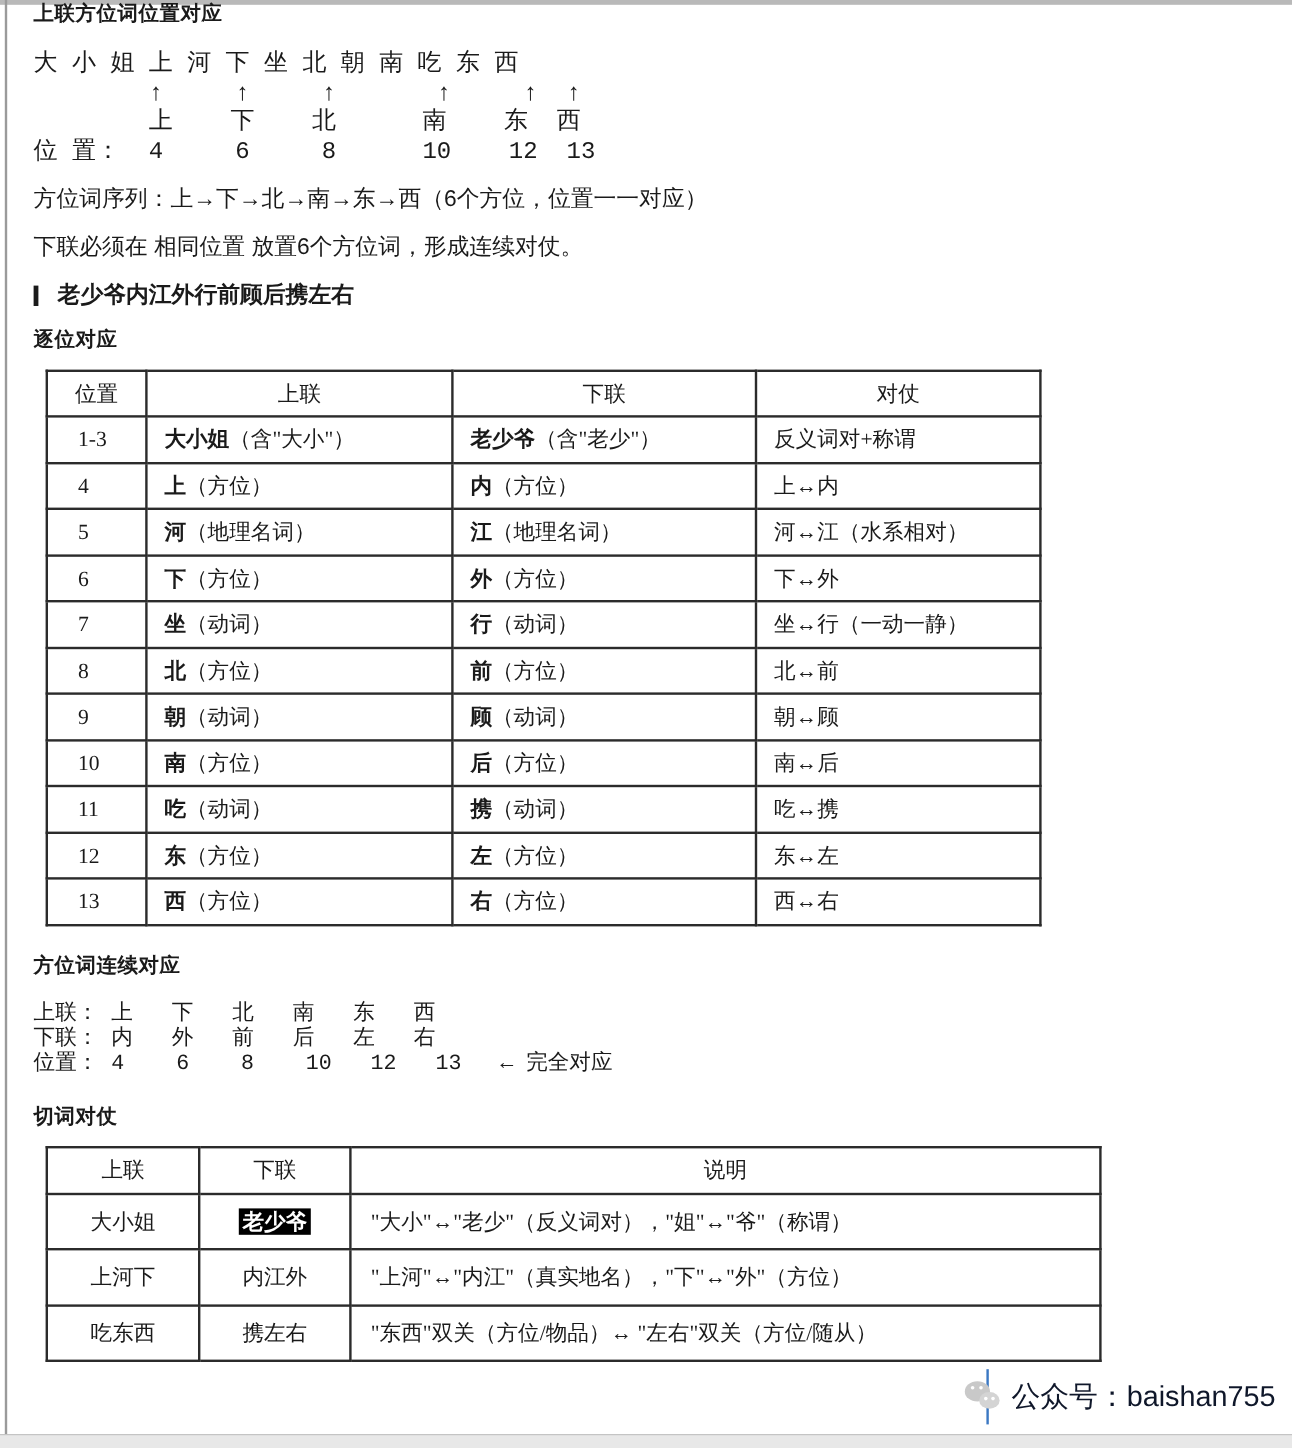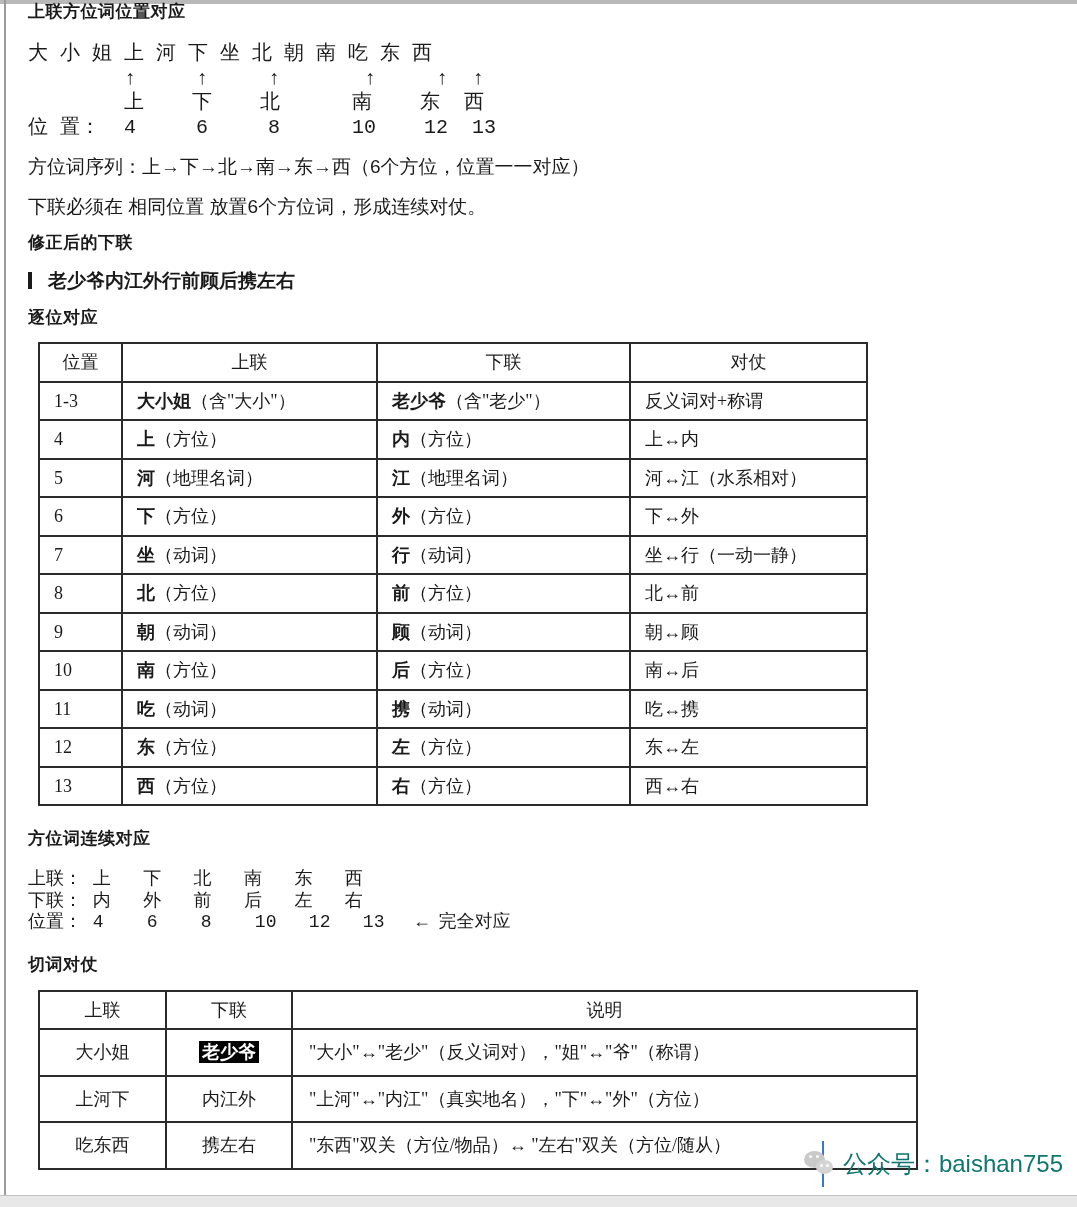--- a/index.html
+++ b/index.html
@@ -117,21 +117,21 @@
     text-align: center;
     font-weight: normal;
   }
 
   
   #pos-table { width: 828px; }
   #pos-table col.c1 { width: 83px; }
   #pos-table col.c2 { width: 255px; }
   #pos-table col.c3 { width: 253px; }
   #pos-table col.c4 { width: 237px; }
-  #pos-table td.pos { text-align: left; padding-left: 14px; }
+  #pos-table td.pos { text-align: left; padding-left: 25px; }
   #pos-table td.cell { text-align: left; padding-left: 14px; }
   #pos-table td .kw { font-weight: bold; }
 
   
   #pair-table { width: 878px; }
   #pair-table col.p1 { width: 127px; }
   #pair-table col.p2 { width: 126px; }
   #pair-table col.p3 { width: 625px; }
   #pair-table td.center { text-align: center; }
   #pair-table td.desc { text-align: left; padding-left: 16px; }
@@ -145,21 +145,21 @@
 
   
   .watermark {
     position: absolute;
     right: 14px;
     top: 1148px;
     display: flex;
     align-items: center;
     gap: 9px;
     font-size: 24px;
-    color: #0f766e;
+    color: #0f172a;
     pointer-events: none;
     font-family: "Liberation Sans", sans-serif;
   }
   .wm-logo {
     position: relative;
     width: 30px;
     height: 26px;
     flex: 0 0 auto;
   }
   .wm-logo .b1, .wm-logo .b2 {
@@ -198,21 +198,20 @@
 
     <div class="mono-block"><span>大 小 姐 上 河 下 坐 北 朝 南 吃 东 西</span>
 <span>        ↑     ↑     ↑       ↑     ↑  ↑</span>
 <span>        上    下    北      南    东  西</span>
 <span>位 置：  4     6     8      10    12  13</span></div>
 
     <p class="para"><span>方位词序列：</span><b>上→下→北→南→东→西</b><span>（6个方位，位置一一对应）</span></p>
 
     <p class="para"><span>下联必须在 </span><b>相同位置</b><span> 放置6个方位词，形成连续对仗。</span></p>
 
-    <h3 class="sec tight">修正后的下联</h3>
 
     <div class="bullet-line">
       <span class="bullet-bar"></span>
       <span>老少爷内江外行前顾后携左右</span>
     </div>
 
     <h3 class="sec tight">逐位对应</h3>
 
     <table class="grid" id="pos-table">
       <colgroup>

